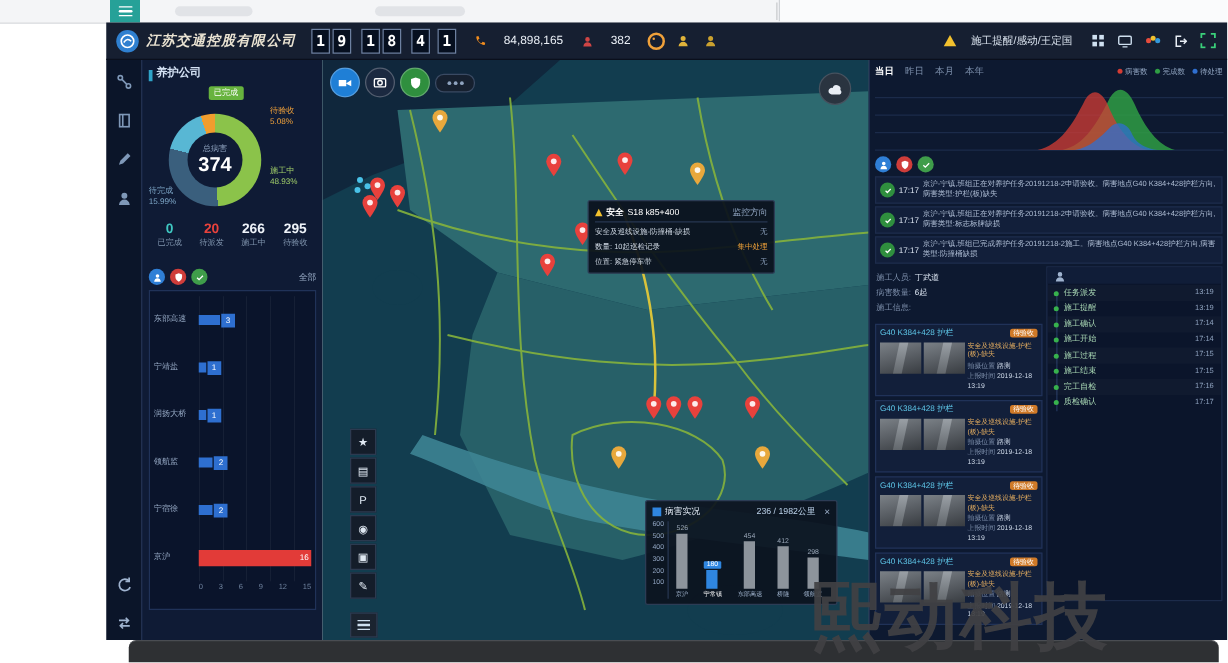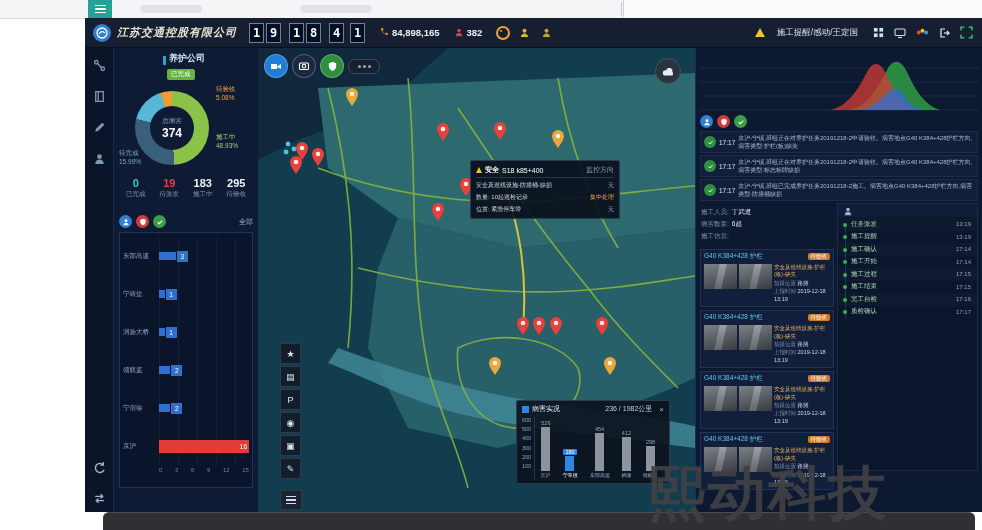--- a/index.html
+++ b/index.html
@@ -13,40 +13,40 @@
   #top-strip .pill{position:absolute;top:5px;height:8px;background:#e1e3e7;border-radius:4px;}
   #top-strip .p1{left:140px;width:62px;} #top-strip .p2{left:300px;width:72px;}
   #top-strip .vdiv{position:absolute;left:621px;top:2px;width:1px;height:14px;background:#c7cacd;}
   
   #header{position:absolute;left:85px;top:18px;width:897px;height:30px;background:#161f31;display:flex;align-items:center;gap:6px;padding:0 8px;box-sizing:border-box;border-bottom:1px solid #0a0f1c;}
   .logo{width:18px;height:18px;border-radius:50%;background:#2f80d0;display:flex;align-items:center;justify-content:center;flex:none;}
   .company{font-size:11px;font-weight:bold;font-style:italic;color:#eae3d2;letter-spacing:1px;white-space:nowrap;}
   .digits{display:flex;gap:2px;margin-left:6px;}
   .dg{width:13px;height:18px;background:#060f1f;border:1px solid #6d80a0;color:#fff;font:bold 12px "DejaVu Sans Mono",monospace;display:flex;align-items:center;justify-content:center;}
   .dg:nth-child(3){margin-left:6px;} .dg:nth-child(5){margin-left:6px;} .dg:nth-child(6){margin-left:4px;}
-  .hgroup{display:flex;gap:3px;margin-left:8px;font-size:9.5px;color:#e9eef5;white-space:nowrap;font-weight:bold;}
+  .hgroup{display:flex;align-items:center;gap:14px;margin-left:8px;font-size:9.5px;color:#e9eef5;white-space:nowrap;}
   .target-ic{width:10px;height:10px;border:2px solid #f0a13a;border-radius:50%;margin-left:8px;position:relative;}
   .target-ic::after{content:"";position:absolute;left:2px;top:2px;width:2px;height:2px;border-radius:50%;background:#f0a13a;}
   .hsp{flex:1;}
   .warn-tri{width:0;height:0;border-left:5px solid transparent;border-right:5px solid transparent;border-bottom:9px solid #f2c12e;}
   .upath{font-size:8.5px;color:#dbe4ef;margin:0 6px;white-space:nowrap;}
   .hicon{width:16px;height:16px;display:flex;align-items:center;justify-content:center;cursor:pointer;flex:none;}
   
   #sidebar{position:absolute;left:85px;top:48px;width:28px;height:464px;background:#0b1529;display:flex;flex-direction:column;align-items:center;padding-top:10px;gap:16px;box-sizing:border-box;}
   #sidebar .sic{width:15px;height:15px;display:flex;align-items:center;justify-content:center;cursor:pointer;}
   #sidebar .spacer{flex:1;}
   #sidebar .bot{margin-bottom:6px;}
   
   #lpanel{position:absolute;left:113px;top:48px;width:145px;height:464px;background:#0f1b35;box-sizing:border-box;padding:4px 5px;border-left:1px solid #1b2a4c;}
-  .ltitle{display:flex;align-items:flex-end;gap:3px;font-size:9px;font-weight:bold;color:#d4e2f4;margin-left:44px;}
+  .ltitle{display:flex;align-items:flex-end;gap:3px;font-size:9px;font-weight:bold;color:#d4e2f4;}
   .tdot{width:3px;height:9px;background:#2fa3c8;}
   .donut-zone{position:relative;height:104px;margin-top:4px;}
   #donut{position:absolute;left:16px;top:22px;width:74px;height:74px;border-radius:50%;}
   .hole{position:absolute;left:31px;top:37px;width:44px;height:44px;border-radius:50%;background:#0f1b35;display:flex;flex-direction:column;align-items:center;justify-content:center;}
-  .hole .hl1{font-size:6.5px;color:#8fa3bf;} .hole .hl2{font-size:12px;font-weight:bold;color:#fff;}
+  .hole .hl1{font-size:6.5px;color:#8fa3bf;} .hole .hl2{font-size:16px;font-weight:bold;color:#fff;}
   .dtag{position:absolute;left:48px;top:0;background:#67b33e;color:#fff;font-size:6.5px;padding:1px 4px;border-radius:2px;}
   .dlab{position:absolute;font-size:6.5px;line-height:1.35;}
   .dlab .pct{display:block;}
   .dlab.r1{left:97px;top:16px;color:#f0a13a;}
   .dlab.r2{left:97px;top:64px;color:#a3d06a;}
   .dlab.l1{left:0px;top:80px;color:#7fa8c9;}
   #stats{display:flex;margin-top:4px;}
   .stat{flex:1;text-align:center;}
   .stat .sv{font-size:11px;font-weight:bold;}
   .stat .sl{font-size:6.5px;color:#8095ae;margin-top:1px;}
@@ -300,26 +300,26 @@
         <span>待完成</span><span class="pct">15.99%</span>
       </div>
     </div>
     <div id="stats">
   <div class="stat">
     <div class="sv" style="color: rgb(63, 200, 194);">0</div>
     <div class="sl">已完成</div>
   </div>
 
   <div class="stat">
-    <div class="sv" style="color: rgb(232, 66, 60);">19</div>
+    <div class="sv" style="color: rgb(232, 66, 60);">20</div>
     <div class="sl">待派发</div>
   </div>
 
   <div class="stat">
-    <div class="sv" style="color: rgb(238, 243, 249);">183</div>
+    <div class="sv" style="color: rgb(238, 243, 249);">266</div>
     <div class="sl">施工中</div>
   </div>
 
   <div class="stat">
     <div class="sv" style="color: rgb(238, 243, 249);">295</div>
     <div class="sl">待验收</div>
   </div>
 </div>
     <div class="frow">
       <span class="fc b">
@@ -567,20 +567,47 @@
     <span class="pval">298</span>
     <span class="pbar" style="height: 24.8px;"></span>
     <span class="pcat">领航监</span>
   </div>
 </div>
       </div>
     </div>
   </div>
 
   <div id="rpanel">
+    <div class="rtabs">
+      <span id="rtabs-wrap" style="display:flex;gap:9px;">
+  <span class="rtab active">当日</span>
+
+  <span class="rtab">昨日</span>
+
+  <span class="rtab">本月</span>
+
+  <span class="rtab">本年</span>
+</span>
+      <span class="rlegend" id="rlegend">
+  <span class="lg">
+            <i style="background: rgb(212, 60, 52);"></i>
+            <span>病害数</span>
+          </span>
+
+  <span class="lg">
+            <i style="background: rgb(47, 158, 68);"></i>
+            <span>完成数</span>
+          </span>
+
+  <span class="lg">
+            <i style="background: rgb(47, 111, 208);"></i>
+            <span>待处理</span>
+          </span>
+</span>
+    </div>
     <div id="rchart">
       <svg width="279" height="58" viewBox="0 0 279 58">
         <g stroke="#1b2b4a" stroke-width="1">
             <path d="M0 14h279"></path>
             <path d="M0 28h279"></path>
             <path d="M0 42h279"></path>
             <path d="M0 56h279"></path>
           </g>
         <path d="M0 56h150c18-4 28-22 38-42 6-10 14-8 20 6 8 18 18 32 32 36h39v0H0Z" fill="#2f9e44" opacity=".85"></path>
         <path d="M0 56h130c18-4 28-20 38-40 6-10 14-8 20 8 8 18 18 29 30 32h61H0Z" fill="#d43c34" opacity=".75"></path>

